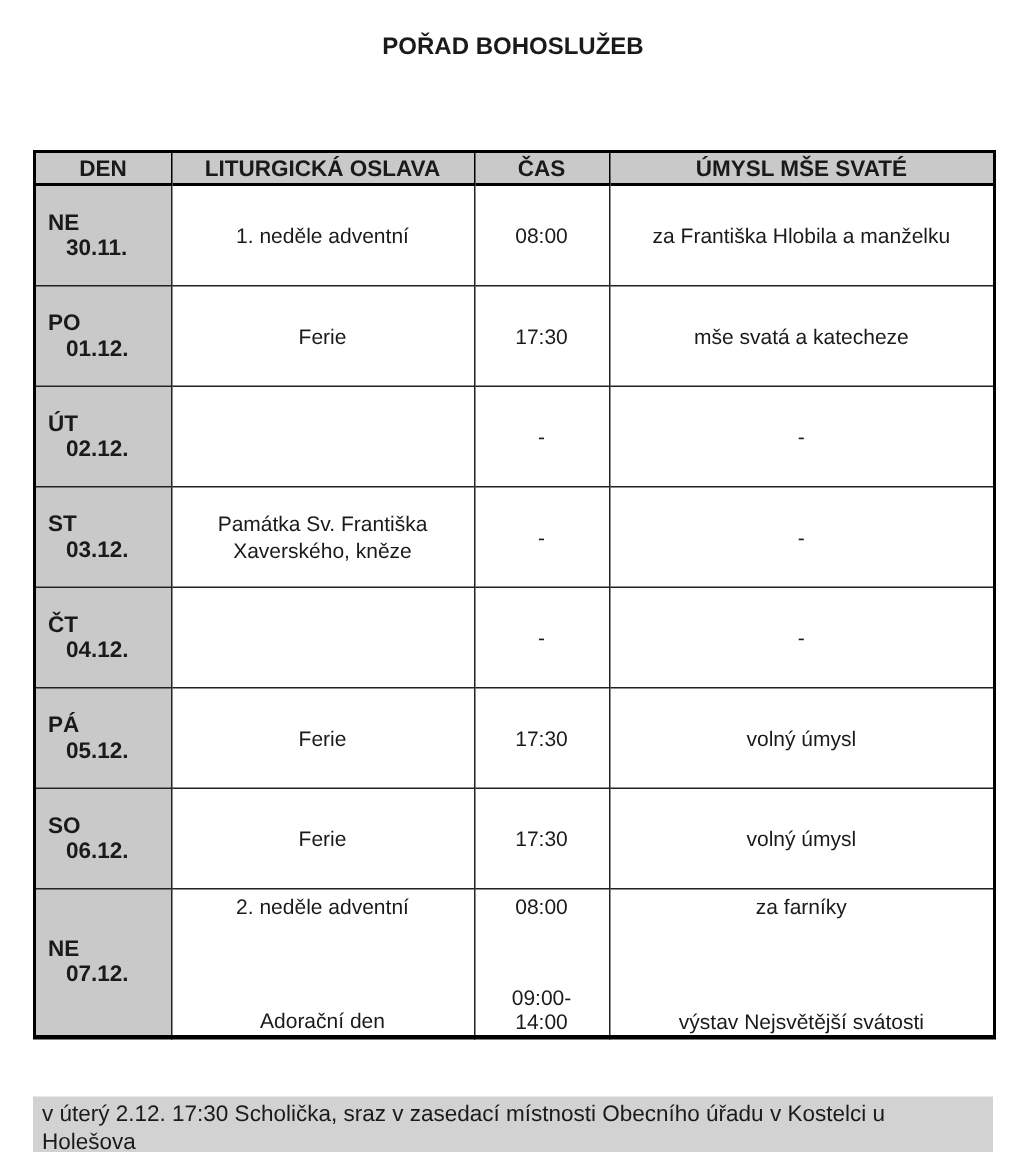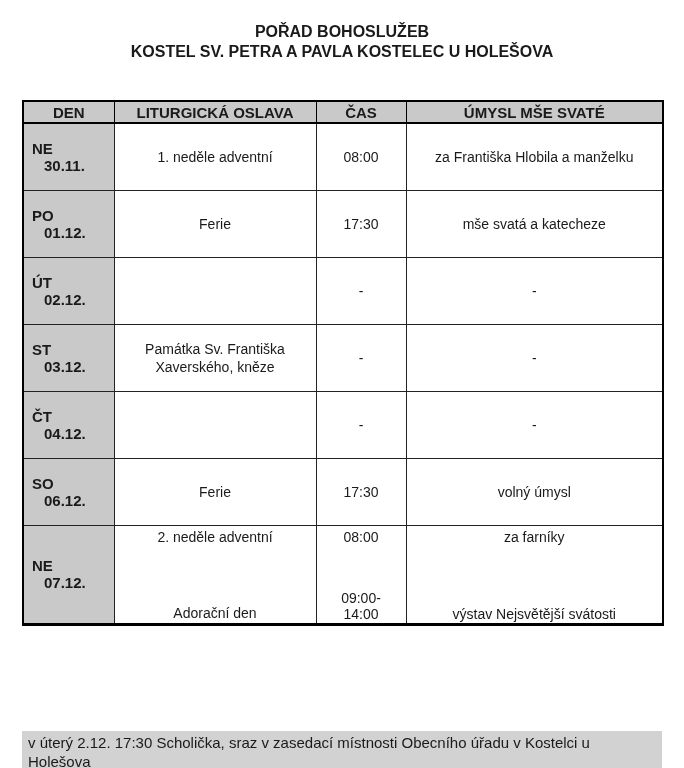--- a/index.html
+++ b/index.html
@@ -74,21 +74,20 @@
     margin-top:28px;
   }
 </style>
 </head>
 <body>
 
 <div class="page">
 
   <header class="titles">
     <div class="title">POŘAD BOHOSLUŽEB</div>
-    <div class="title">KOSTEL SV. PETRA A PAVLA KOSTELEC U HOLEŠOVA</div>
   </header>
 
   <table class="schedule">
     <colgroup>
       <col class="c-den">
         <col class="c-osl">
         <col class="c-cas">
         <col class="c-umy">
     </colgroup>
     <thead>
@@ -140,20 +139,29 @@
         <td class="day">
           <span class="dow">ČT</span>
           <span class="date">04.12.</span>
         </td>
         <td class="cel"></td>
         <td>-</td>
         <td>-</td>
       </tr>
       <tr>
         <td class="day">
+          <span class="dow">PÁ</span>
+          <span class="date">05.12.</span>
+        </td>
+        <td class="cel">Ferie</td>
+        <td>17:30</td>
+        <td>volný úmysl</td>
+      </tr>
+      <tr>
+        <td class="day">
           <span class="dow">SO</span>
           <span class="date">06.12.</span>
         </td>
         <td class="cel">Ferie</td>
         <td>17:30</td>
         <td>volný úmysl</td>
       </tr>
       <tr class="double">
         <td class="day">
           <span class="dow">NE</span>

